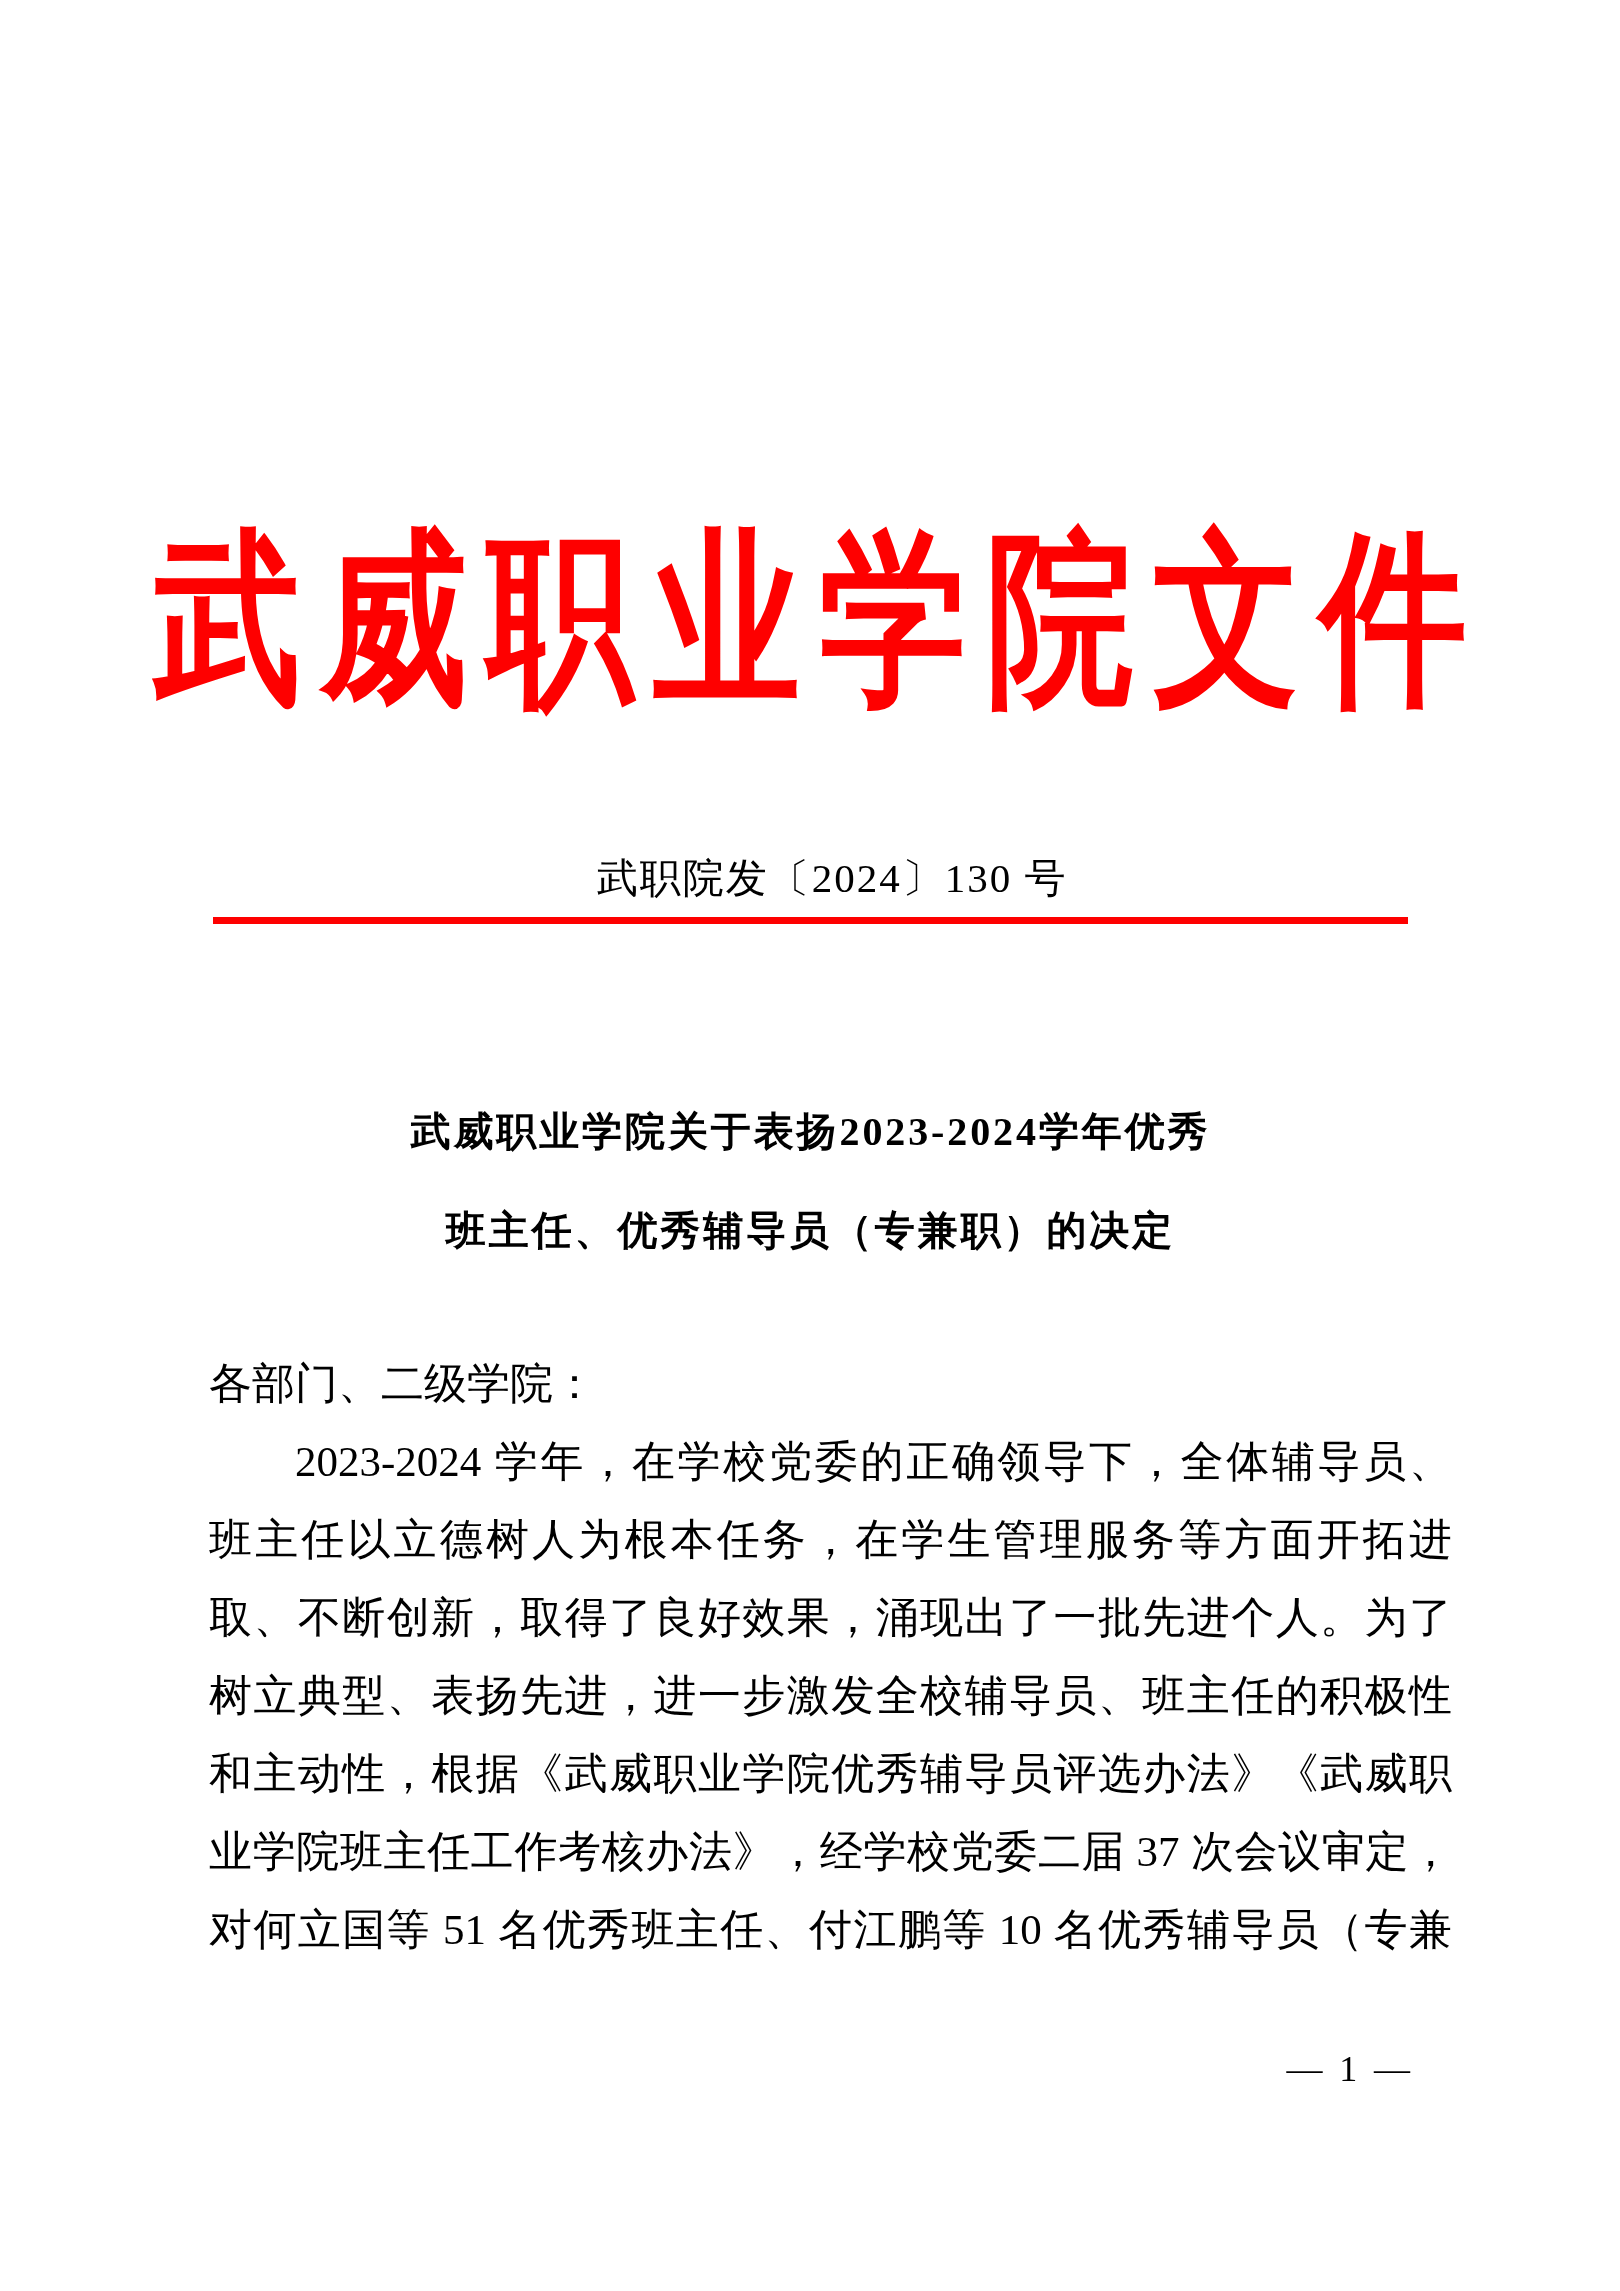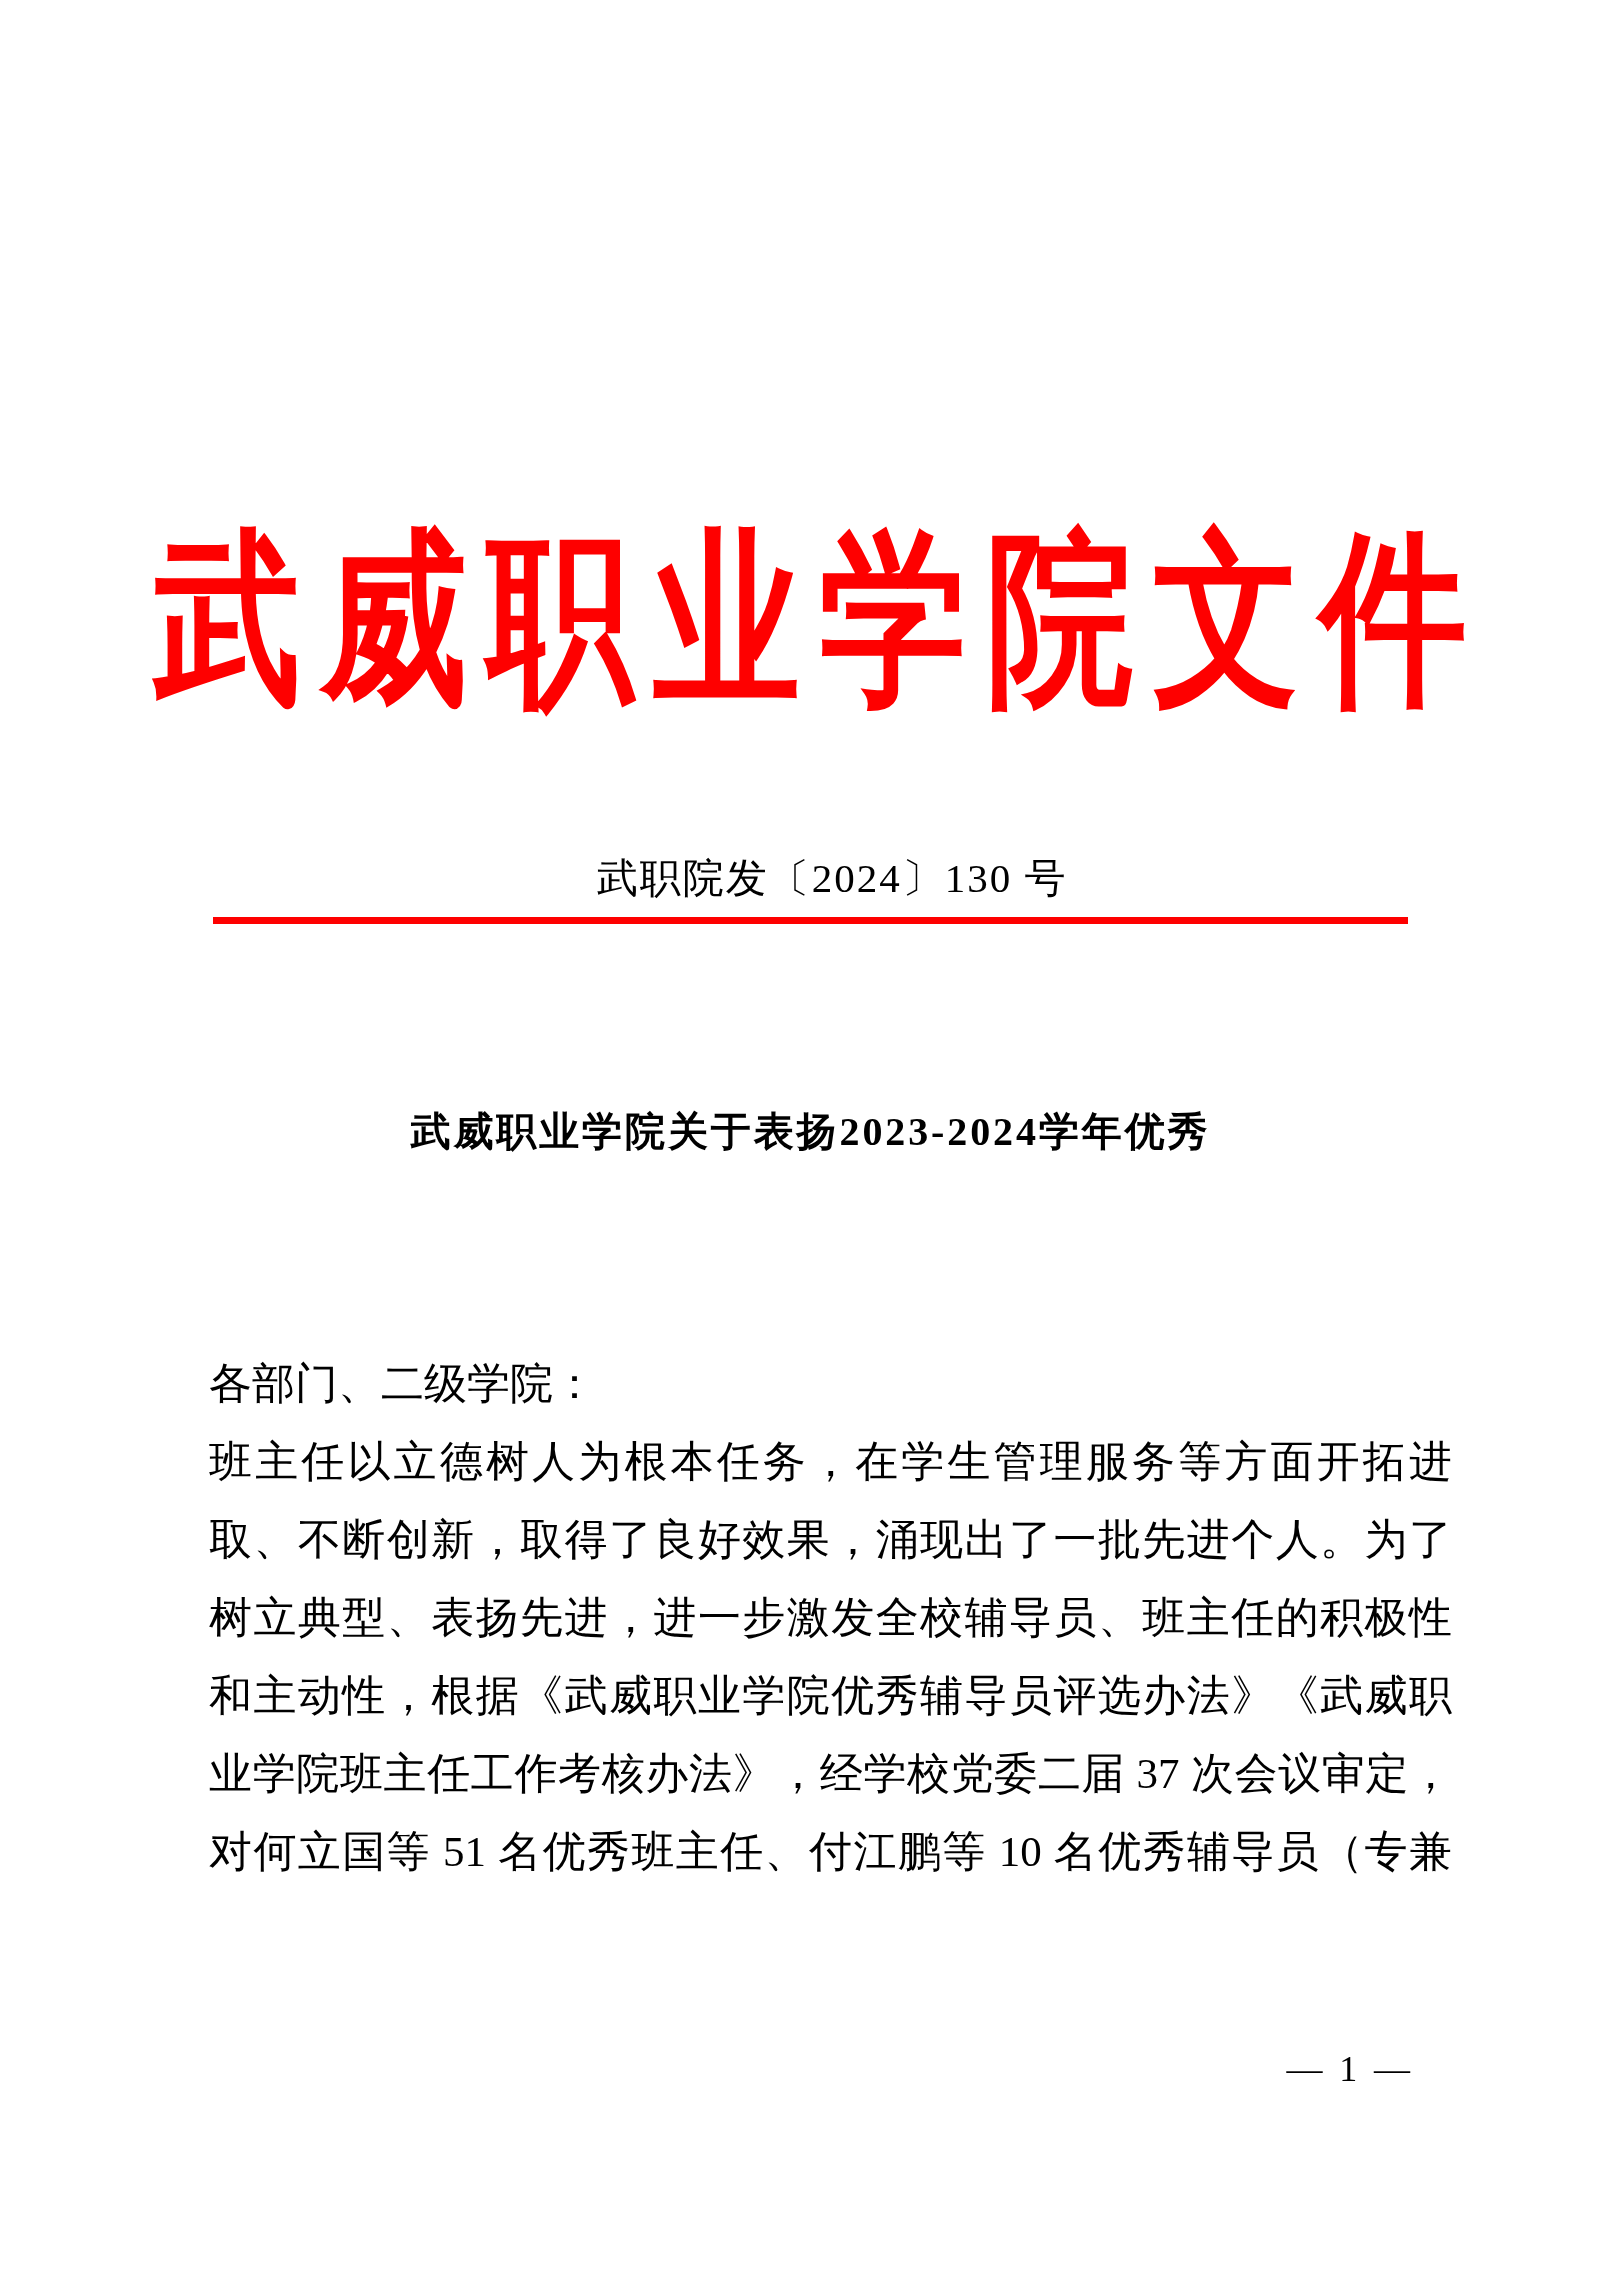--- a/index.html
+++ b/index.html
@@ -113,24 +113,26 @@
   <div class="banner-wrap">
     <div class="banner">武威职业学院文件</div>
   </div>
 
   <div class="doc-number">武职院发〔2024〕130 号</div>
 
   <div class="red-rule"></div>
 
   <div class="doc-title">
     <div>武威职业学院关于表扬2023-2024学年优秀</div>
+    <div>班主任、优秀辅导员（专兼职）的决定</div>
   </div>
 
   <div class="body-text">
     <div class="body-line salutation">各部门、二级学院：</div>
+    <div class="body-line indent">2023-2024 学年，在学校党委的正确领导下，全体辅导员、</div>
     <div class="body-line">班主任以立德树人为根本任务，在学生管理服务等方面开拓进</div>
     <div class="body-line">取、不断创新，取得了良好效果，涌现出了一批先进个人。为了</div>
     <div class="body-line">树立典型、表扬先进，进一步激发全校辅导员、班主任的积极性</div>
     <div class="body-line">和主动性，根据《武威职业学院优秀辅导员评选办法》《武威职</div>
     <div class="body-line">业学院班主任工作考核办法》，经学校党委二届 37 次会议审定，</div>
     <div class="body-line">对何立国等 51 名优秀班主任、付江鹏等 10 名优秀辅导员（专兼</div>
   </div>
 
   <div class="page-number">— 1 —</div>
 

